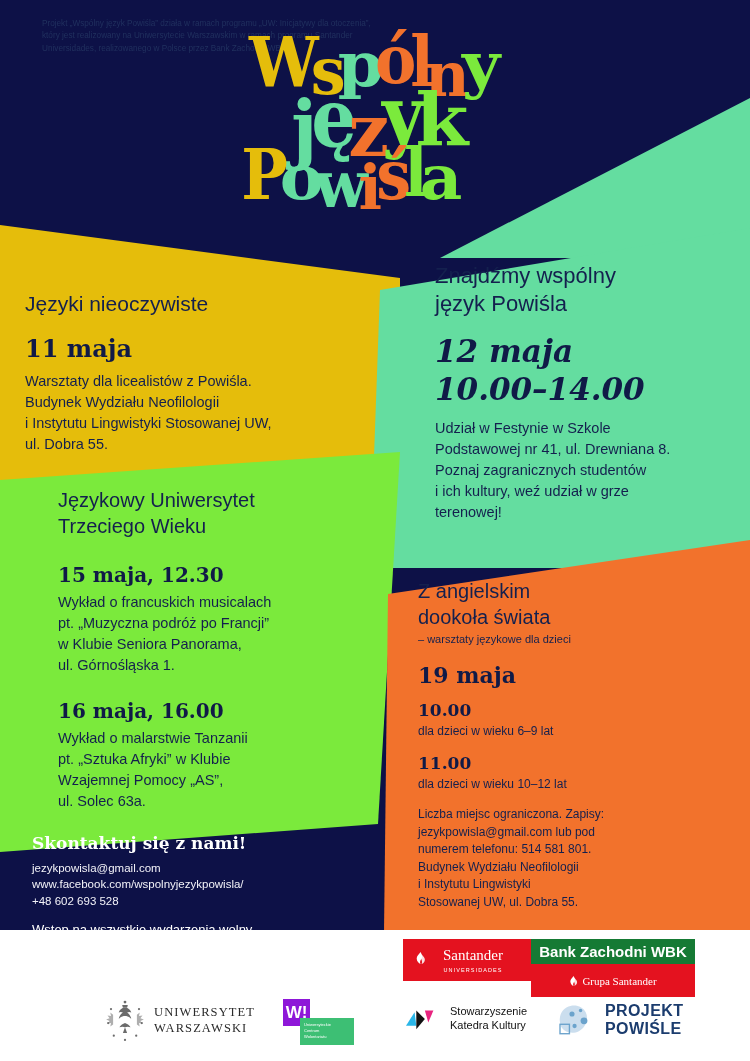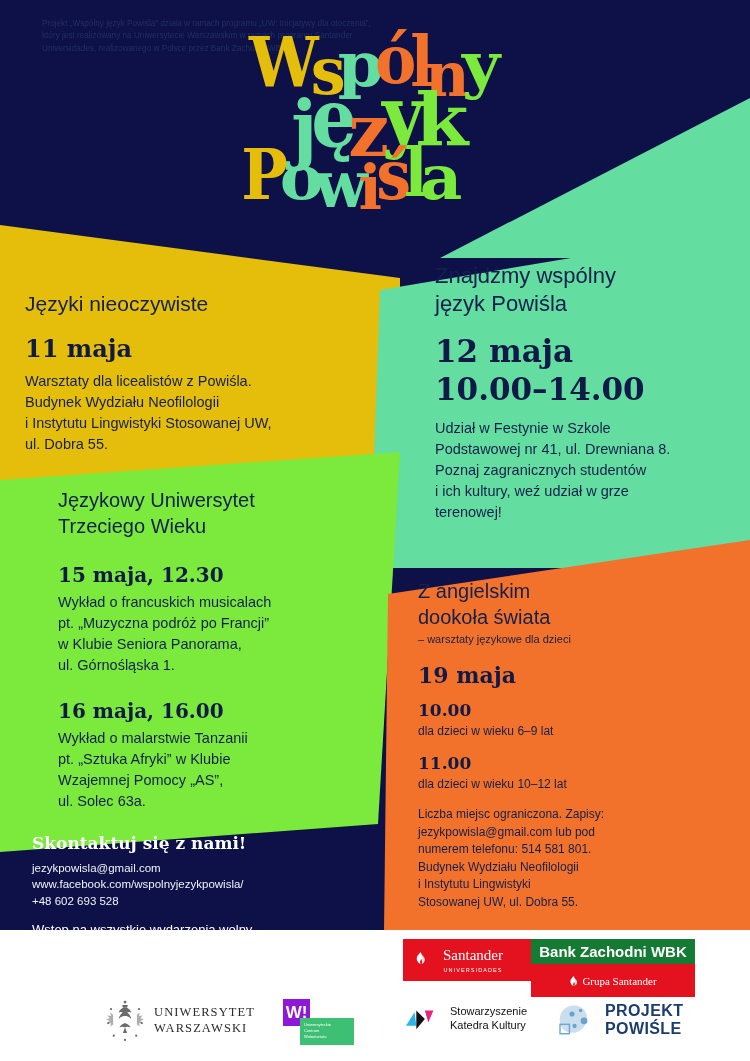--- a/index.html
+++ b/index.html
@@ -251,21 +251,21 @@
     <div class="date">11 maja</div>
     <div class="body pre" style="white-space: pre-line;">Warsztaty dla licealistów z Powiśla.
 Budynek Wydziału Neofilologii
 i Instytutu Lingwistyki Stosowanej UW,
 ul. Dobra 55.</div>
   </div>
 
   <div class="block" id="blk-teal">
     <div class="head pre" style="white-space: pre-line;">Znajdźmy wspólny
 język Powiśla</div>
-    <div class="date pre" style="white-space: pre-line;">12 maja
+    <div class="date pre" style="white-space: pre-line; font-style: italic;">12 maja
 10.00–14.00</div>
     <div class="body pre" style="white-space: pre-line;">Udział w Festynie w Szkole
 Podstawowej nr 41, ul. Drewniana 8.
 Poznaj zagranicznych studentów
 i ich kultury, weź udział w grze
 terenowej!</div>
   </div>
 
   <div class="block" id="blk-green">
     <div class="head pre" style="white-space: pre-line;">Językowy Uniwersytet

